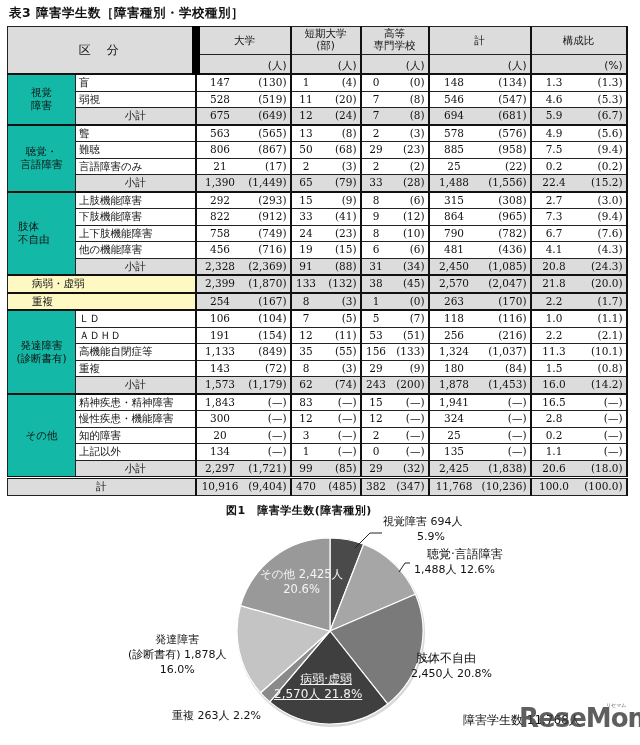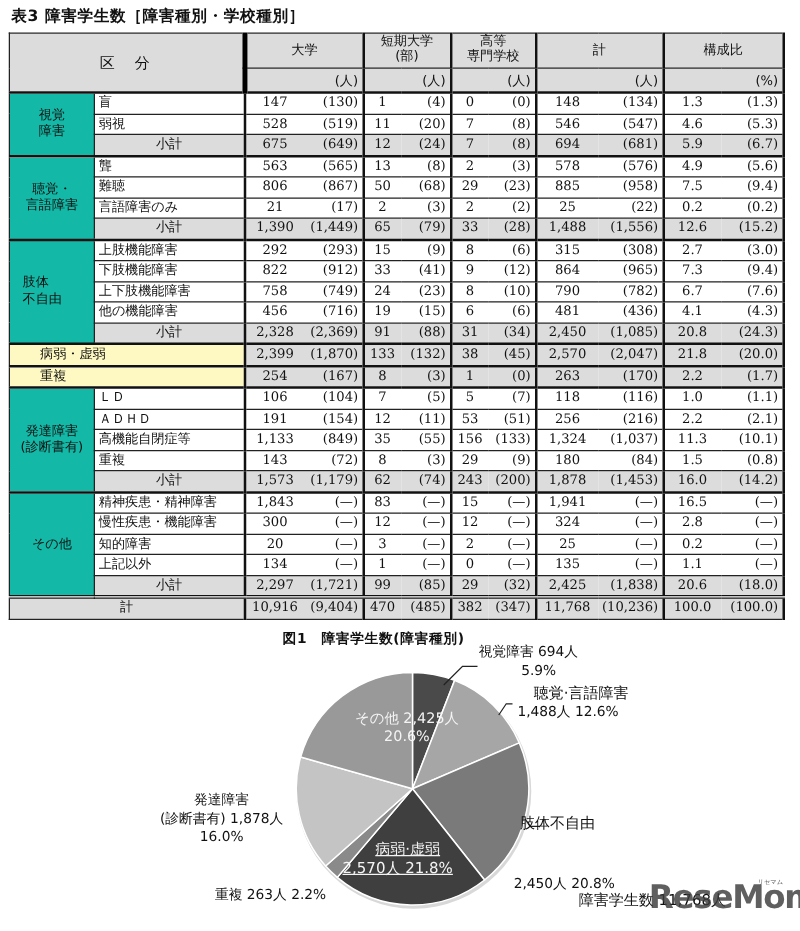--- a/index.html
+++ b/index.html
@@ -42,21 +42,21 @@
       <col style="width:40px">
     <col style="width:30px">
       <col style="width:38px">
     <col style="width:50px">
       <col style="width:52px">
     <col style="width:46px">
       <col style="width:50px">
   </colgroup>
   <tbody>
       <tr class="hd">
-    <td colspan="2" rowspan="2" style="vertical-align:middle;height:46px;font-size:12px;letter-spacing:2px;border-right:4px solid #000000;">区　分</td>
+    <td colspan="2" rowspan="2" style="vertical-align:middle;height:46px;font-size:12px;letter-spacing:2px;border-right:8px solid #000000;">区　分</td>
     <td colspan="2" style="border-right:2px solid #111;padding-top:6px;">大学</td>
     <td colspan="2" style="white-space:pre-line;line-height:12px;border-right:2px solid #111;">短期大学
 (部)</td>
     <td colspan="2" style="white-space:pre-line;line-height:12px;border-right:2px solid #111;">高等
 専門学校</td>
     <td colspan="2" style="border-right:2px solid #111;padding-top:6px;">計</td>
     <td colspan="2" style="border-right:2px solid #111;padding-top:6px;">構成比</td>
   </tr>
   <tr class="hd">
     <td colspan="2" class="unit">(人)</td>
@@ -152,21 +152,21 @@
   <tr class="st">
     <td class="sub">小計</td>
     <td class="num">1,390</td>
         <td class="par">(1,449)</td>
     <td class="num">65</td>
         <td class="par">(79)</td>
     <td class="num">33</td>
         <td class="par">(28)</td>
     <td class="num">1,488</td>
         <td class="par">(1,556)</td>
-    <td class="num">12.6</td>
+    <td class="num">22.4</td>
         <td class="par">(15.2)</td>
   </tr>
 
   <tr class="grp-top">
     <td rowspan="5" class="cat" style="white-space:pre-line;text-align:left;padding-left:10px;">肢体
 不自由</td>
     <td class="sub">上肢機能障害</td>
     <td class="num">292</td>
         <td class="par">(293)</td>
     <td class="num">15</td>
@@ -433,32 +433,32 @@
 <div class="lab" style="left:383px;top:514px;text-align:left;">
   <div>視覚障害 694人</div>
   <div style="padding-left:34px;">5.9%</div>
 </div>
 <div class="lab" style="left:411px;top:547px;text-align:left;">
   <div style="font-size:12px;padding-left:16px;">聴覚·言語障害</div>
   <div style="padding-left:3px;">1,488人 12.6%</div>
 </div>
 <div class="lab" style="left:416px;top:651px;text-align:left;">
   <div style="font-size:12px;">肢体不自由</div>
-  <div style="margin-left:-5px;margin-top:33px;">2,450人 20.8%</div>
+  <div style="margin-left:-5px;">2,450人 20.8%</div>
 </div>
 <div class="lab w" style="left:290px;top:672px;font-size:12px;text-decoration:underline;">
   <div>病弱·虚弱</div>
   <div style="margin-left:-16px;">2,570人 21.8%</div>
 </div>
 <div class="lab" style="left:172px;top:708px;">重複 263人 2.2%</div>
 <div class="lab" style="left:128px;top:632px;">
   <div>発達障害</div>
   <div>(診断書有) 1,878人</div>
   <div>16.0%</div>
 </div>
-<div class="lab w" style="left:260px;top:567px;font-size:11.5px;margin-left:24px;">
+<div class="lab w" style="left:260px;top:567px;font-size:11.5px;">
   <div>その他 2,425人</div>
   <div>20.6%</div>
 </div>
 
 <div class="total-note">障害学生数 11,768人</div>
 <div class="wm">ReseMom</div>
 <div class="wm-small">リセマム</div>
 
 </body></html>

